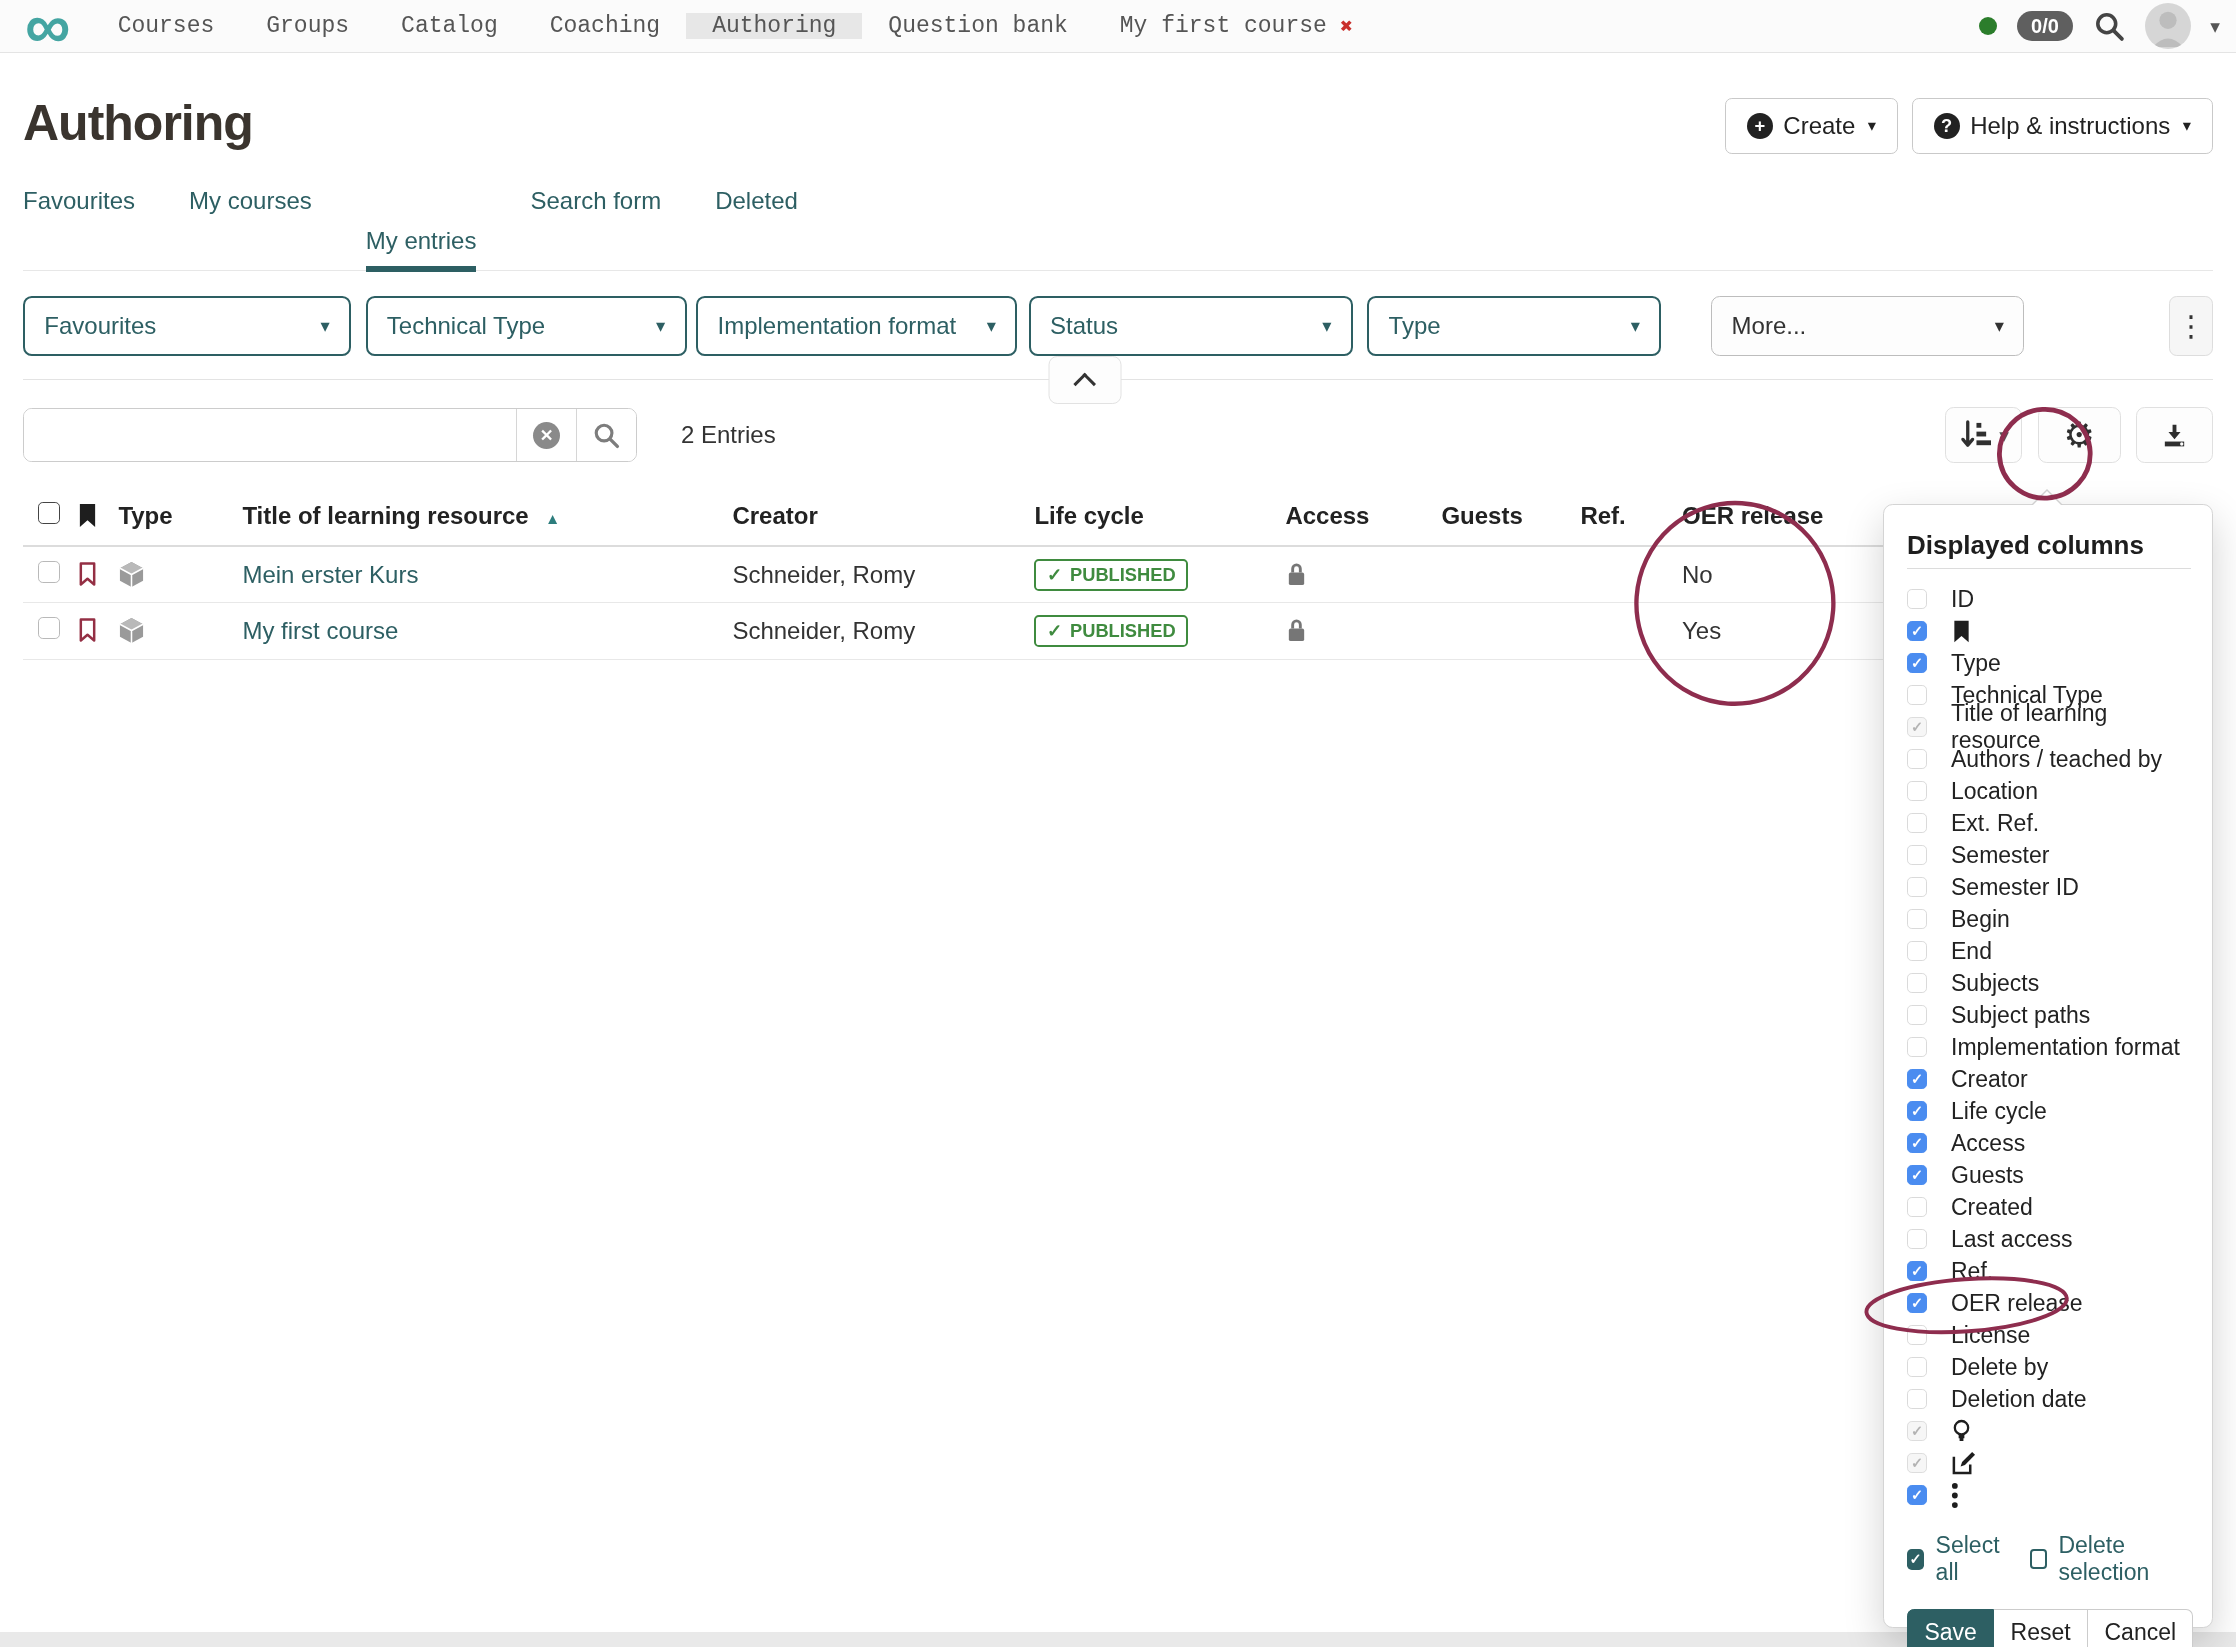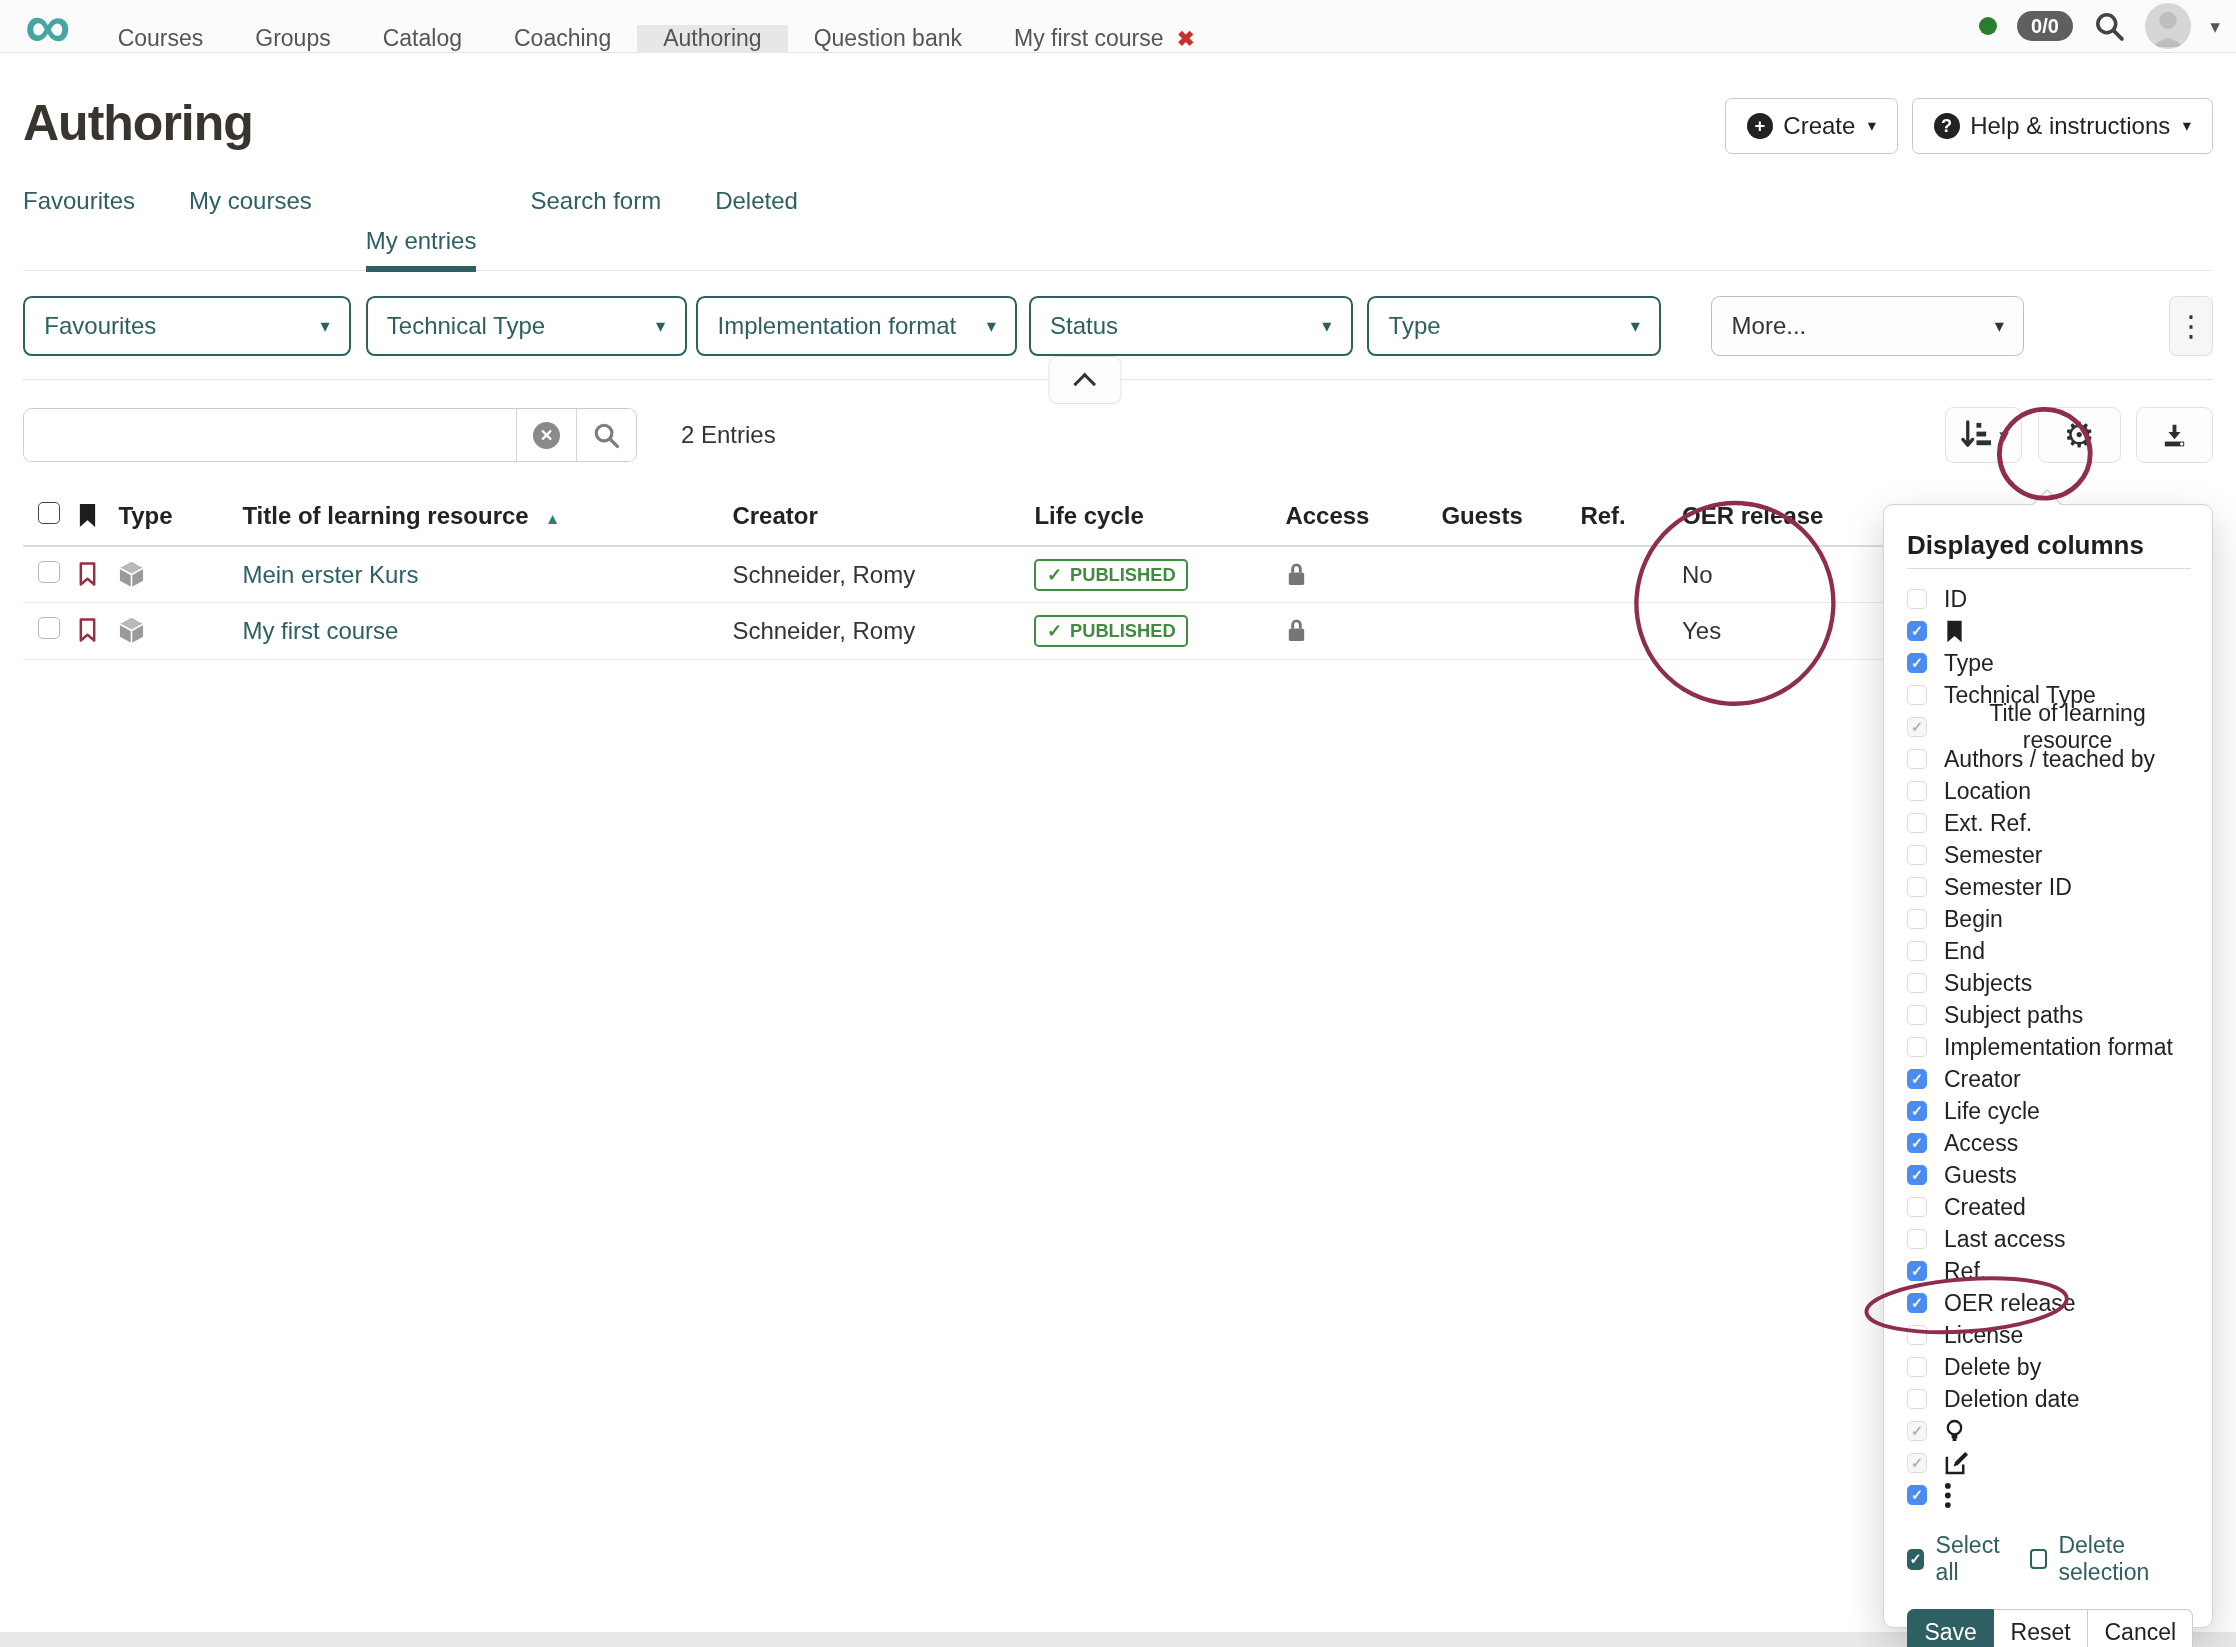--- a/index.html
+++ b/index.html
@@ -98,21 +98,21 @@
   
   .panel { position:absolute; left:1883px; top:504px; width:330px; height:1124px;
            background:#fff; border:1px solid #d4d4d4; border-radius:9.7px;
            box-shadow:0 15.4px 39px rgba(0,0,0,.18); padding:25px 21px 23px 23px; z-index:5; }
   .panel::before { content:""; position:absolute; top:-16.4px; left:147px; border:16.4px solid transparent;
                    border-top:none; border-bottom:16.4px solid #d0d0d0; }
   .panel::after { content:""; position:absolute; top:-14.5px; left:149px; border:14.5px solid transparent;
                   border-top:none; border-bottom:14.5px solid #fff; }
   .panel-title { font-size:26px; font-weight:bold; color:#1e1e1e; padding-bottom:7px;
                  border-bottom:1px solid #dcdcdc; margin-bottom:14px; }
-  .opt-row { display:flex; align-items:center; gap:17px; height:32px;text-align:center; }
+  .opt-row { display:flex; align-items:center; gap:24px; height:32px; }
   .opt-box { width:20px; height:20px; border-radius:4.8px; border:1.9px solid #dadada; background:#fff;
              flex:0 0 auto; display:flex; align-items:center; justify-content:center;
              font-size:14.5px; color:transparent; cursor:pointer; }
   .opt-box.checked { background:#4a8cf0; border-color:#4a8cf0; color:#fff; font-weight:bold; }
   .opt-box.checked::before { content:"\2713"; }
   .opt-box.disabled { background:#f6f6f6; border-color:#ddd; color:#b3b3b3; }
   .opt-box.disabled::before { content:"\2713"; }
   .opt-label { font-size:23px; color:#222; }
   .opt-icon { display:flex; align-items:center; color:#1e1e1e; font-size:25px; }
   .panel-footer { margin-top:21px; display:flex; align-items:center; gap:11.6px; color:#2d5f63; font-size:23px; }
@@ -130,21 +130,21 @@
   .bottom-strip { position:absolute; left:0; bottom:0; width:2236px; height:15.4px; background:#e9e9e9; }
   svg.ic { display:block; }
 </style>
 </head>
 <body>
 
 <div class="navbar">
   <div class="nav-logo">
       <span>∞</span>
     </div>
-  <div id="nav-items" style="display:flex;align-items:flex-end;">
+  <div id="nav-items" style="display:flex;align-items:center;font-family:Liberation Mono, monospace;">
 
       <div class="nav-item">
         <span>Courses</span>
 
       </div>
 
       <div class="nav-item">
         <span>Groups</span>
 
       </div>

